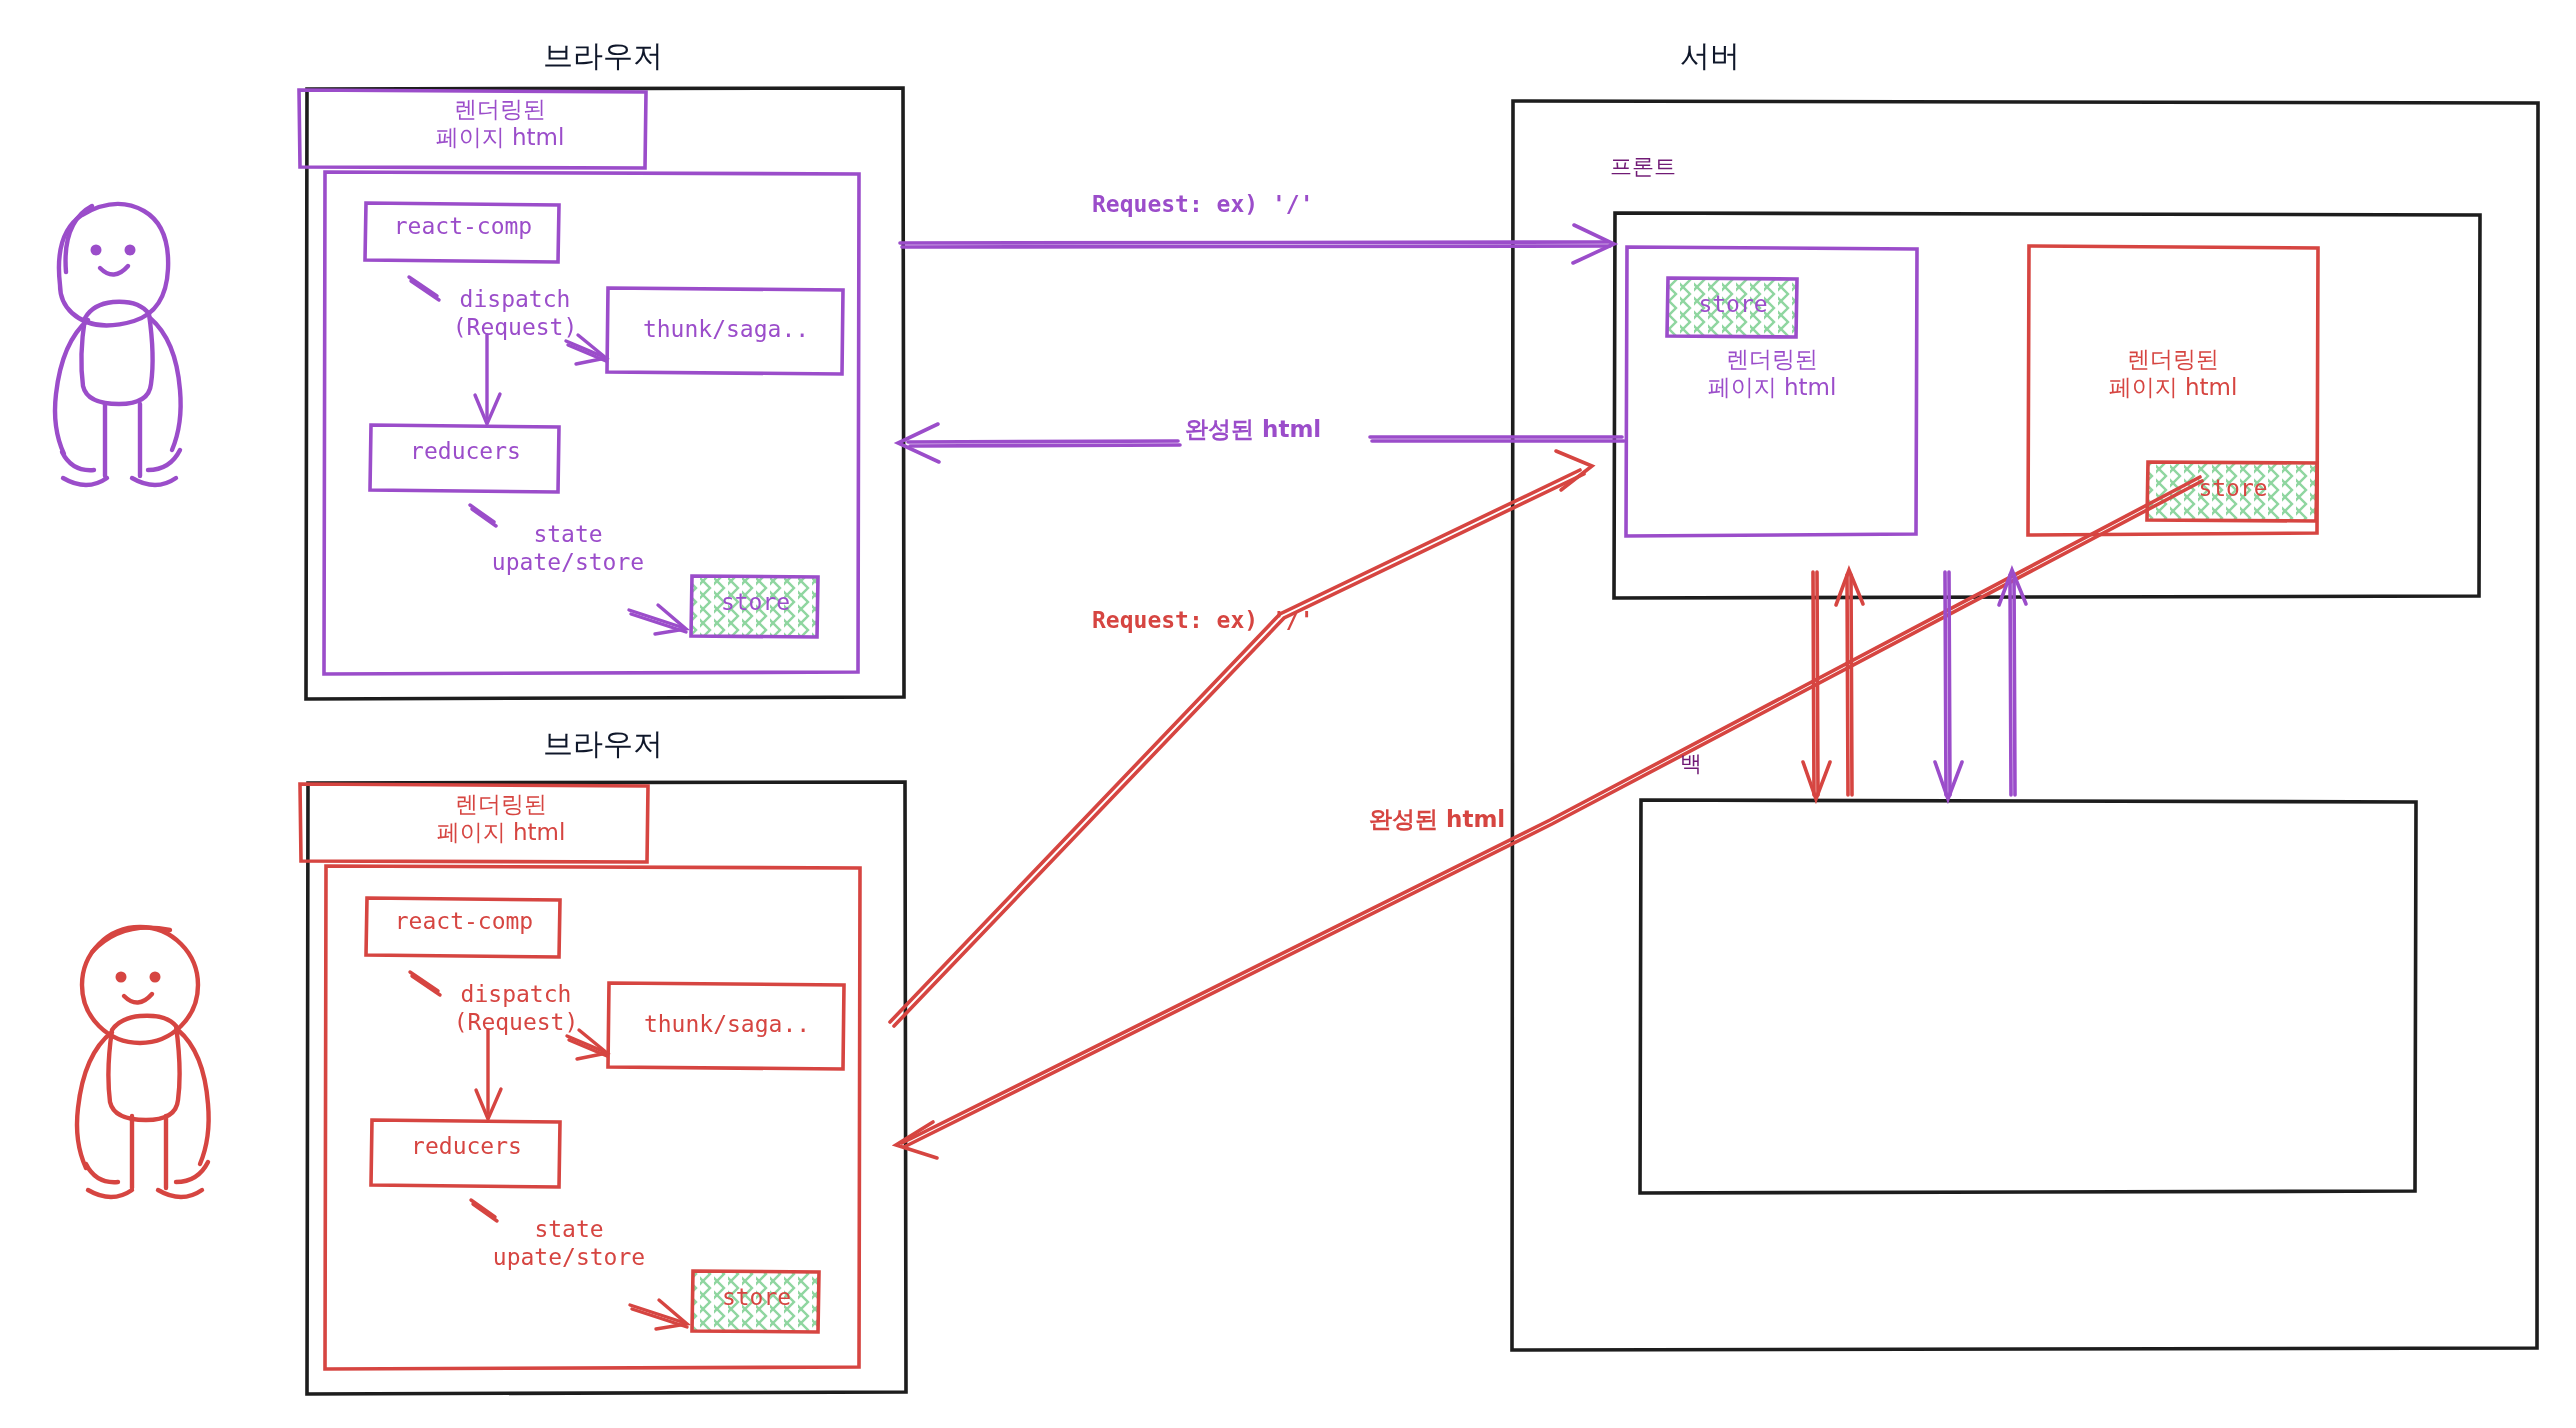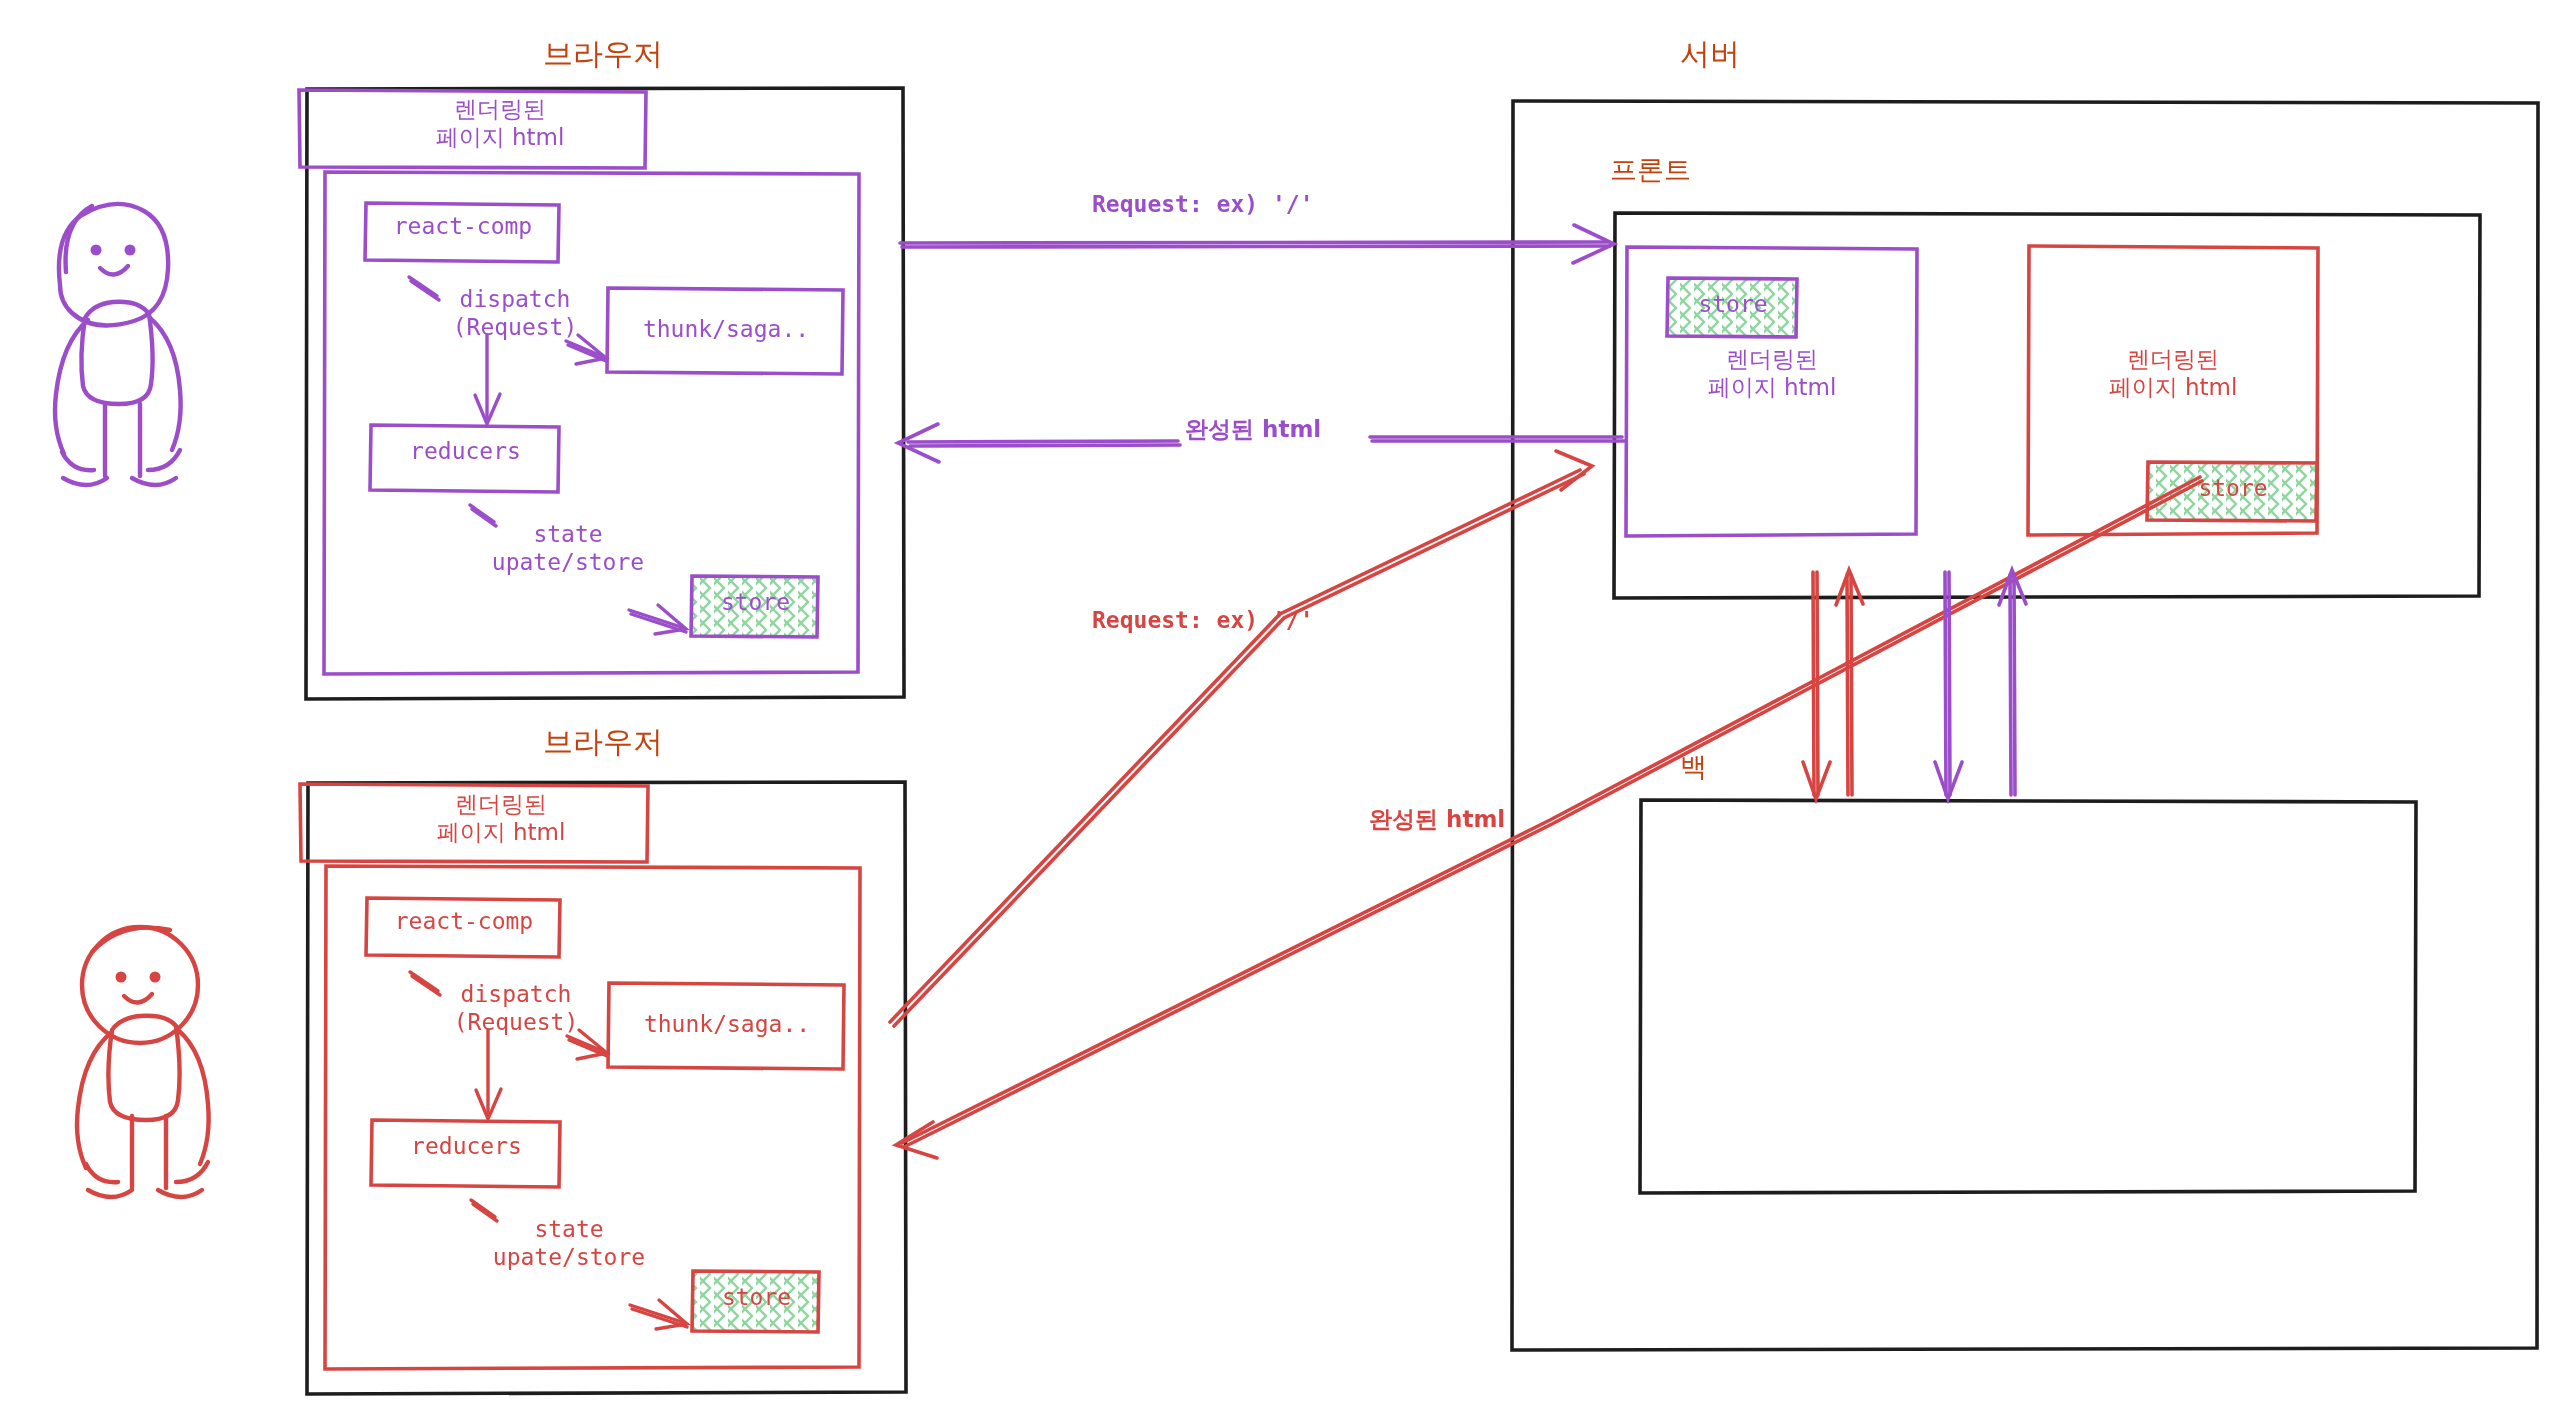--- a/index.html
+++ b/index.html
@@ -31,28 +31,28 @@
   .mono {
     font-family: "DejaVu Sans Mono", "Liberation Mono", monospace;
   }
   .kor {
     font-family: "DejaVu Sans", "Liberation Sans", sans-serif;
   }
   .purple { color: #9b4dca; }
   .red    { color: #d64541; }
   .ctr { text-align: center; }
   .title-kor {
-    font-family: Liberation Mono, monospace;
+    font-family: Liberation Sans, sans-serif;
     font-size: 30px;
-    color: #c2410c;
+    color: #0f172a;
   }
   .sec-kor {
     font-family: "DejaVu Sans", "Liberation Sans", sans-serif;
-    font-size: 27px;
-    color: #c2410c;
+    font-size: 22px;
+    color: #701a75;
   }
   .boxlabel {
     font-size: 23px;
   }
   .arrowlabel {
     font-size: 23px;
     font-weight: bold;
   }
 </style>
 </head>

